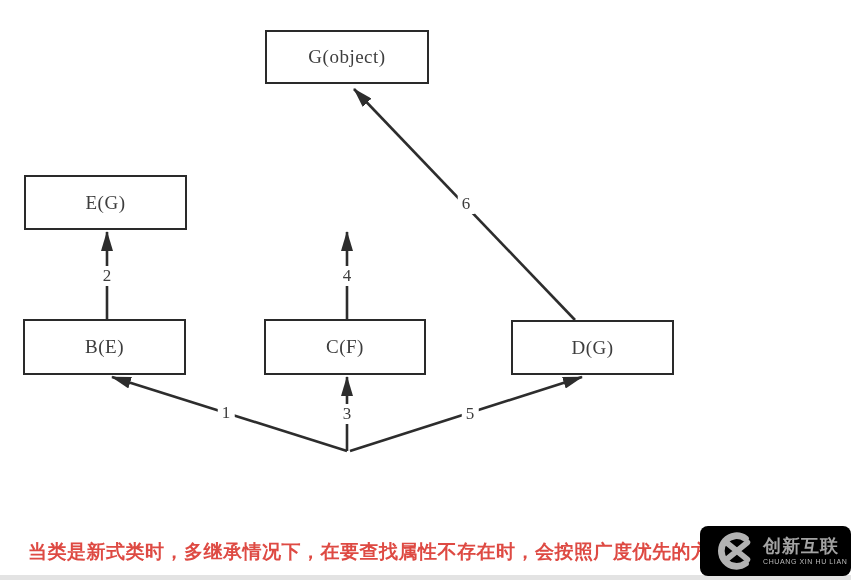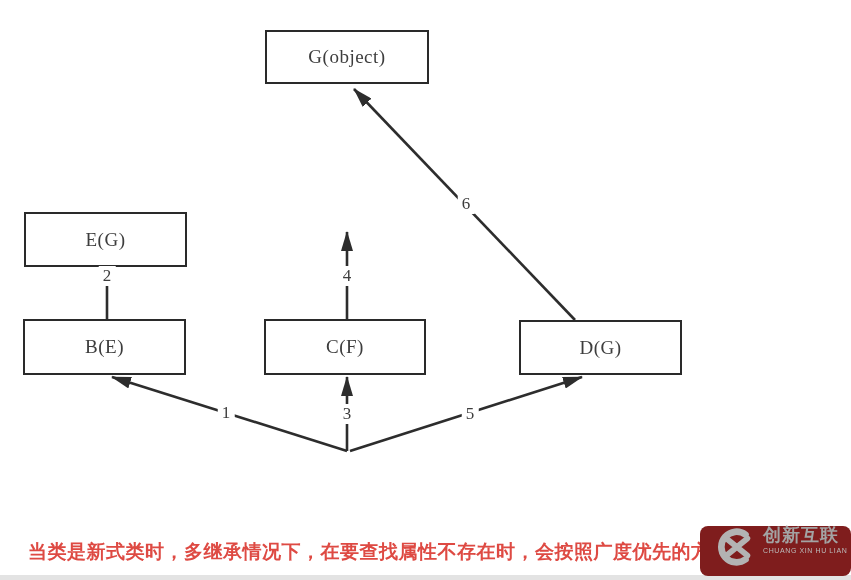--- a/index.html
+++ b/index.html
@@ -7,46 +7,46 @@
     position:relative;width:851px;height:580px;background:#ffffff;
     overflow:hidden;font-family:"Liberation Serif","DejaVu Serif",serif;
   }
   .arrows-layer{position:absolute;left:0;top:0;z-index:1;}
   .class-box{
     position:absolute;z-index:2;background:#ffffff;border:2.5px solid #2a2a2a;
     display:flex;align-items:center;justify-content:center;
     font-size:19px;color:#3d3d3d;letter-spacing:0.5px;
   }
   .box-g{left:265px;top:30px;width:160px;height:50px;}
-  .box-e{left:24px; top:175px;width:159px;height:51px;margin-top:37px;}
+  .box-e{left:24px; top:175px;width:159px;height:51px;}
   .box-f{left:265px;top:175px;width:158px;height:51px;}
   .box-b{left:23px; top:319px;width:159px;height:52px;}
   .box-c{left:264px;top:319px;width:158px;height:52px;}
-  .box-d{left:511px;top:320px;width:159px;height:51px;margin-left:8px;}
+  .box-d{left:511px;top:320px;width:159px;height:51px;}
   .box-a{left:264px;top:450px;width:160px;height:52px;}
   .edge-num{
     position:absolute;z-index:3;background:#ffffff;color:#3d3d3d;
     font-size:17px;padding:0 4px;transform:translate(-50%,-50%);
     font-family:"Liberation Serif","DejaVu Serif",serif;
   }
   .num-1{left:226px;top:413px;}
   .num-2{left:107px;top:276px;}
   .num-3{left:347px;top:414px;}
   .num-4{left:347px;top:276px;}
   .num-5{left:470px;top:414px;}
   .num-6{left:466px;top:204px;}
   .caption{
     position:absolute;z-index:4;left:28px;top:539px;width:800px;
     font-family:"Liberation Sans","DejaVu Sans",sans-serif;
     font-weight:bold;font-size:19px;letter-spacing:0.5px;
     color:#de4a43;white-space:nowrap;
   }
   .watermark{
     position:absolute;z-index:5;left:700px;top:526px;width:151px;height:50px;
-    background:#7f1d1d;border-radius:8px;display:flex;
+    background:#000000;border-radius:8px;display:flex;align-items:center;
     padding-left:14px;box-sizing:border-box;
   }
   .wm-logo{flex:0 0 auto;margin-right:7px;}
   .wm-text{display:flex;flex-direction:column;line-height:1;}
   .wm-name{
     font-family:"Liberation Sans","DejaVu Sans",sans-serif;
     font-weight:bold;font-size:18px;color:#a3a3a3;letter-spacing:1px;
   }
   .wm-sub{
     font-family:"Liberation Sans","DejaVu Sans",sans-serif;

